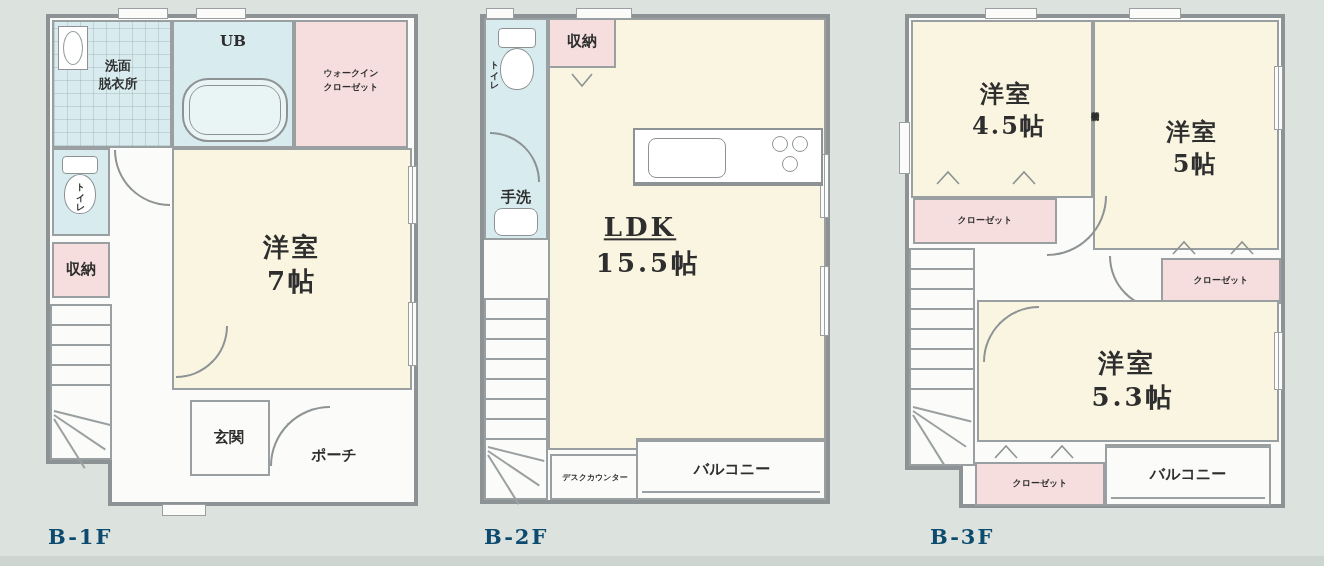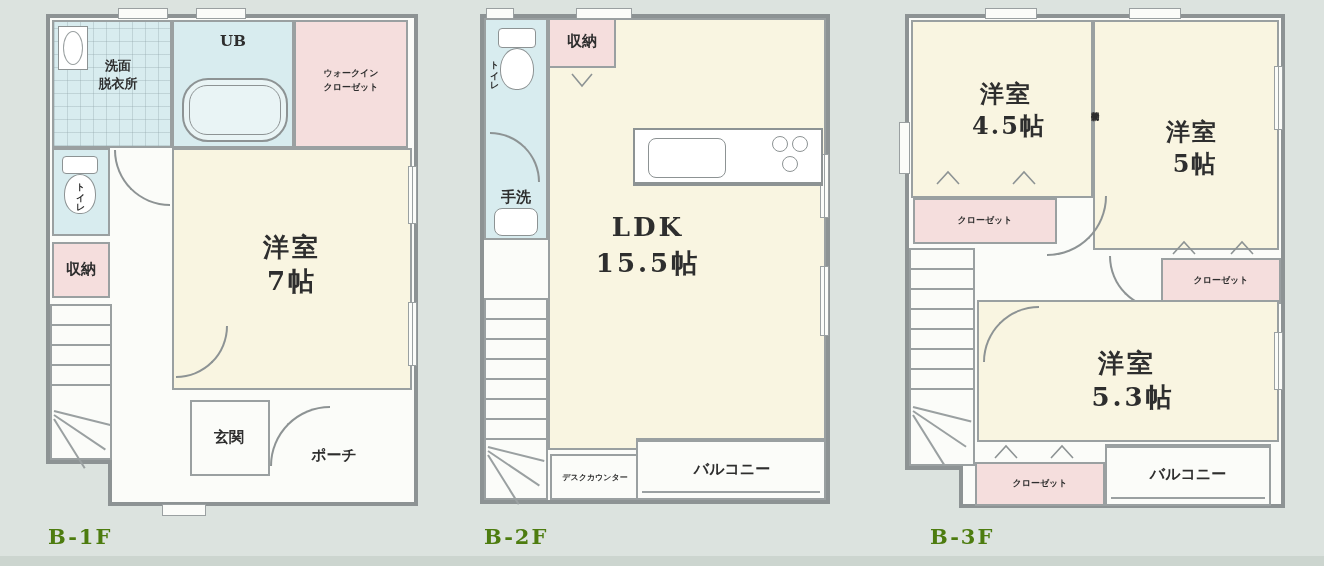--- a/index.html
+++ b/index.html
@@ -40,21 +40,21 @@
   .tank{position:absolute;border:1.5px solid #8d9394;border-radius:4px;background:#fff;}
   .bowl{position:absolute;border:1.5px solid #8d9394;border-radius:50% 50% 46% 46%;background:#fff;}
   .counter{position:absolute;border:2px solid #8d9394;border-bottom-width:4px;background:#fff;box-sizing:border-box;}
   .sink{position:absolute;border:1.5px solid #8d9394;border-radius:8px;background:#fff;}
   .burner{position:absolute;width:14px;height:14px;border:1.5px solid #8d9394;border-radius:50%;background:#fff;}
   .rail{position:absolute;background:#9aa0a1;}
   .hanger{position:absolute;}
   .dashline{position:absolute;border-left:2px dashed #9aa0a1;}
   .wm{position:absolute;border:1.5px solid #8d9394;background:#fff;box-sizing:border-box;}
   .wmdrum{position:absolute;inset:4px;border:1px solid #9aa0a1;border-radius:50%;}
-  .floorlabel{position:absolute;font-size:21px;color:#4d7c0f;letter-spacing:2px;font-weight:700;font-family:"DejaVu Serif",serif;text-align:center;}
+  .floorlabel{position:absolute;font-size:21px;color:#0c4a6e;letter-spacing:2px;font-weight:700;font-family:"DejaVu Serif",serif;text-align:center;}
   .bottombar{position:absolute;left:0;top:556px;width:1324px;height:10px;background:#ccd5cf;}
 </style>
 </head>
 <body>
 
 <div id="canvas">
 
   <div class="plan" style="left:46px;top:14px;width:372px;height:504px;">
     <div class="paper" style="left:0;top:0;width:372px;height:492px;"></div>
     <div class="notch" style="left:0;top:446px;width:66px;height:46px;"></div>
@@ -108,21 +108,21 @@
     <div class="arc tl" style="left:224px;top:392px;width:60px;height:60px;"></div>
     <div class="lbl sm" style="left:288px;top:442px;">ポーチ</div>
   </div>
 
   <div class="plan" style="left:480px;top:14px;width:350px;height:504px;">
     <div class="paper" style="left:0;top:0;width:350px;height:490px;"></div>
     <div class="tab winh" style="left:6px;top:-6px;width:28px;height:11px;"></div>
     <div class="tab winh" style="left:96px;top:-6px;width:56px;height:11px;"></div>
 
     <div class="room cream" style="left:68px;top:4px;width:278px;height:432px;"></div>
-    <div class="lbl big" style="left:168px;top:214px;">LDK</div>
+    <div class="lbl big" style="left:160px;top:214px;text-decoration:underline;">LDK</div>
     <div class="lbl big" style="left:168px;top:250px;">15.5帖</div>
     <div class="win winv" style="left:340px;top:140px;width:9px;height:64px;"></div>
     <div class="win winv" style="left:340px;top:252px;width:9px;height:70px;"></div>
 
     <div class="counter" style="left:153px;top:114px;width:190px;height:58px;"></div>
     <div class="sink" style="left:168px;top:124px;width:76px;height:38px;"></div>
     <div class="burner" style="left:292px;top:122px;"></div>
     <div class="burner" style="left:312px;top:122px;"></div>
     <div class="burner" style="left:302px;top:142px;"></div>
 

